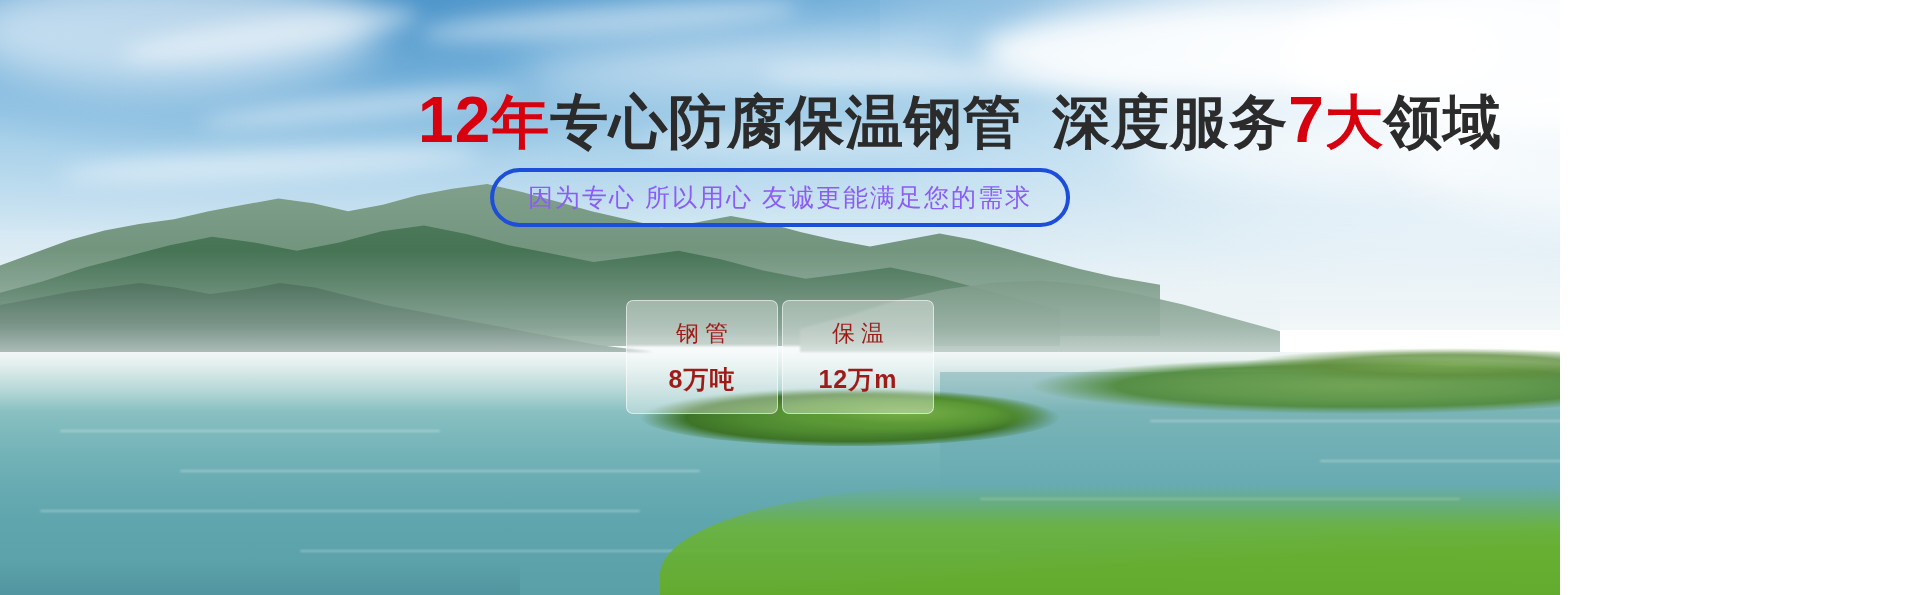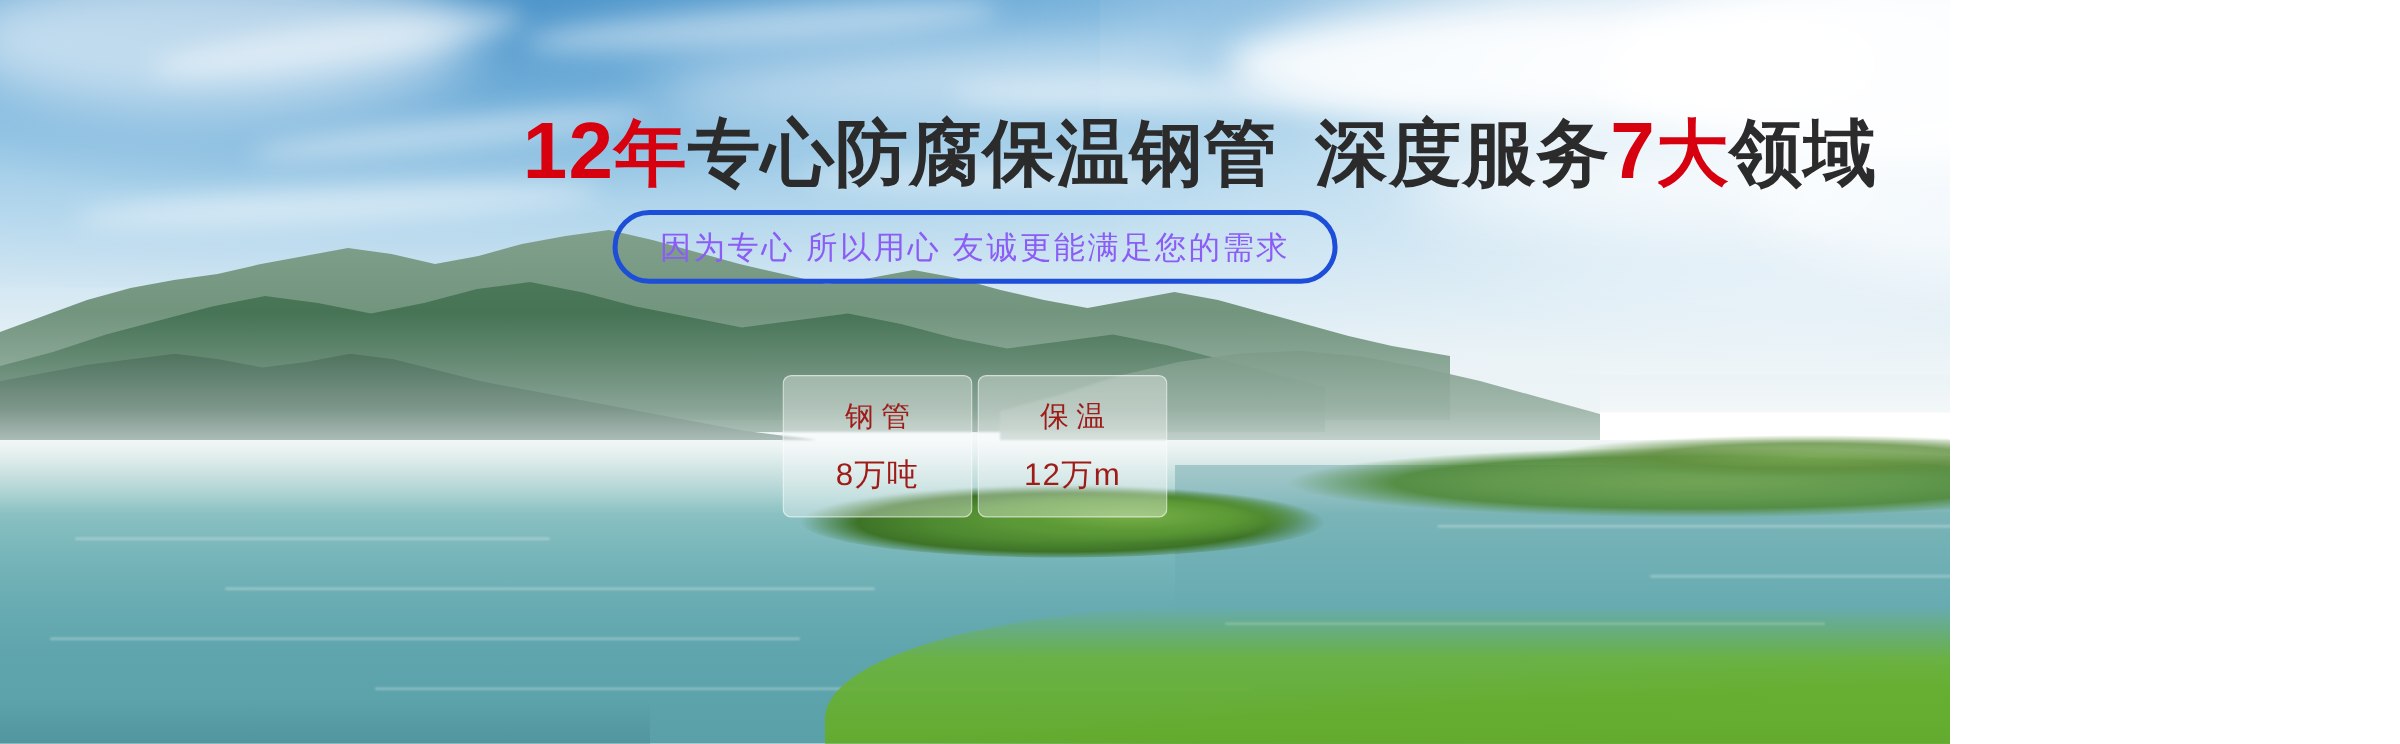--- a/index.html
+++ b/index.html
@@ -202,21 +202,21 @@
     border-radius:7px;
     display:flex;flex-direction:column;
     align-items:center;justify-content:center;
     backdrop-filter:blur(1px);
   }
   .card-title{
     font-size:23px;color:#9e1b18;letter-spacing:6px;
     text-indent:6px;margin-bottom:14px;font-weight:500;
   }
   .card-value{
-    font-size:25px;color:#9e1b18;letter-spacing:1px;font-weight:400;text-align:right;
+    font-size:25px;color:#9e1b18;letter-spacing:1px;font-weight:700;text-align:right;
   }
   .card-value sup{font-size:15px;vertical-align:super;}
 </style>
 </head>
 <body>
 
 <div class="banner">
 
   <div class="sky"></div>
   <div class="sky-deep"></div>

